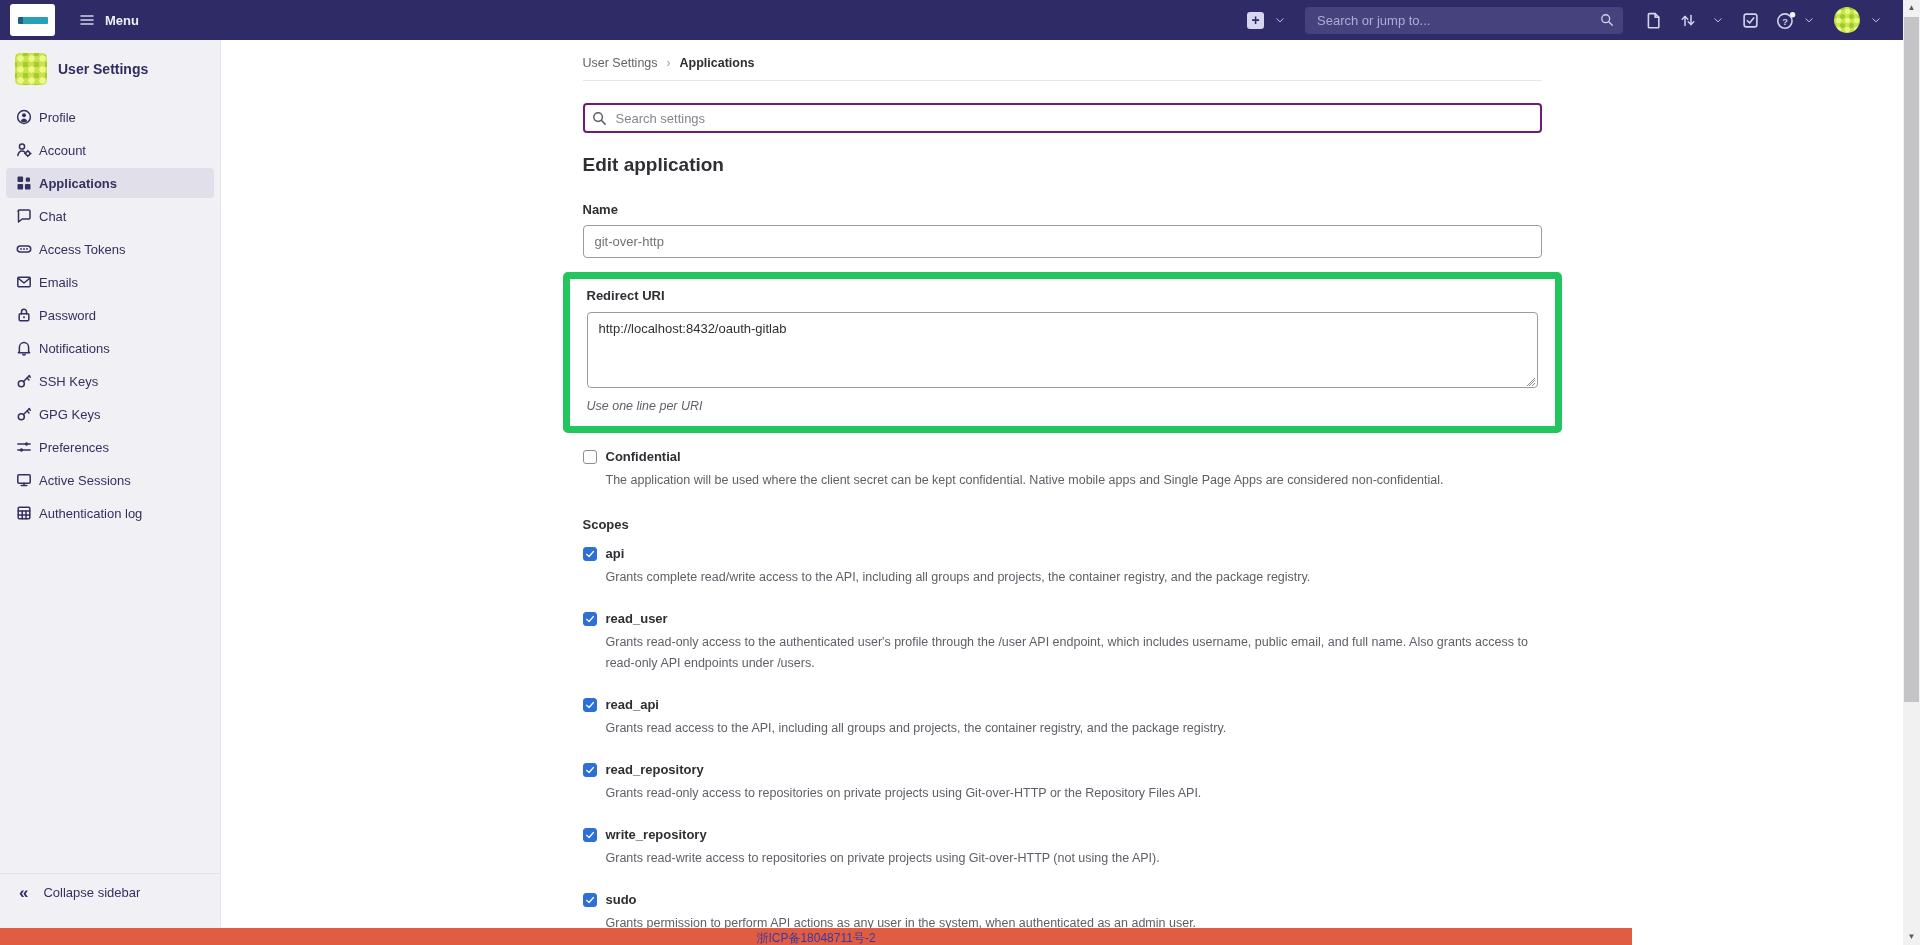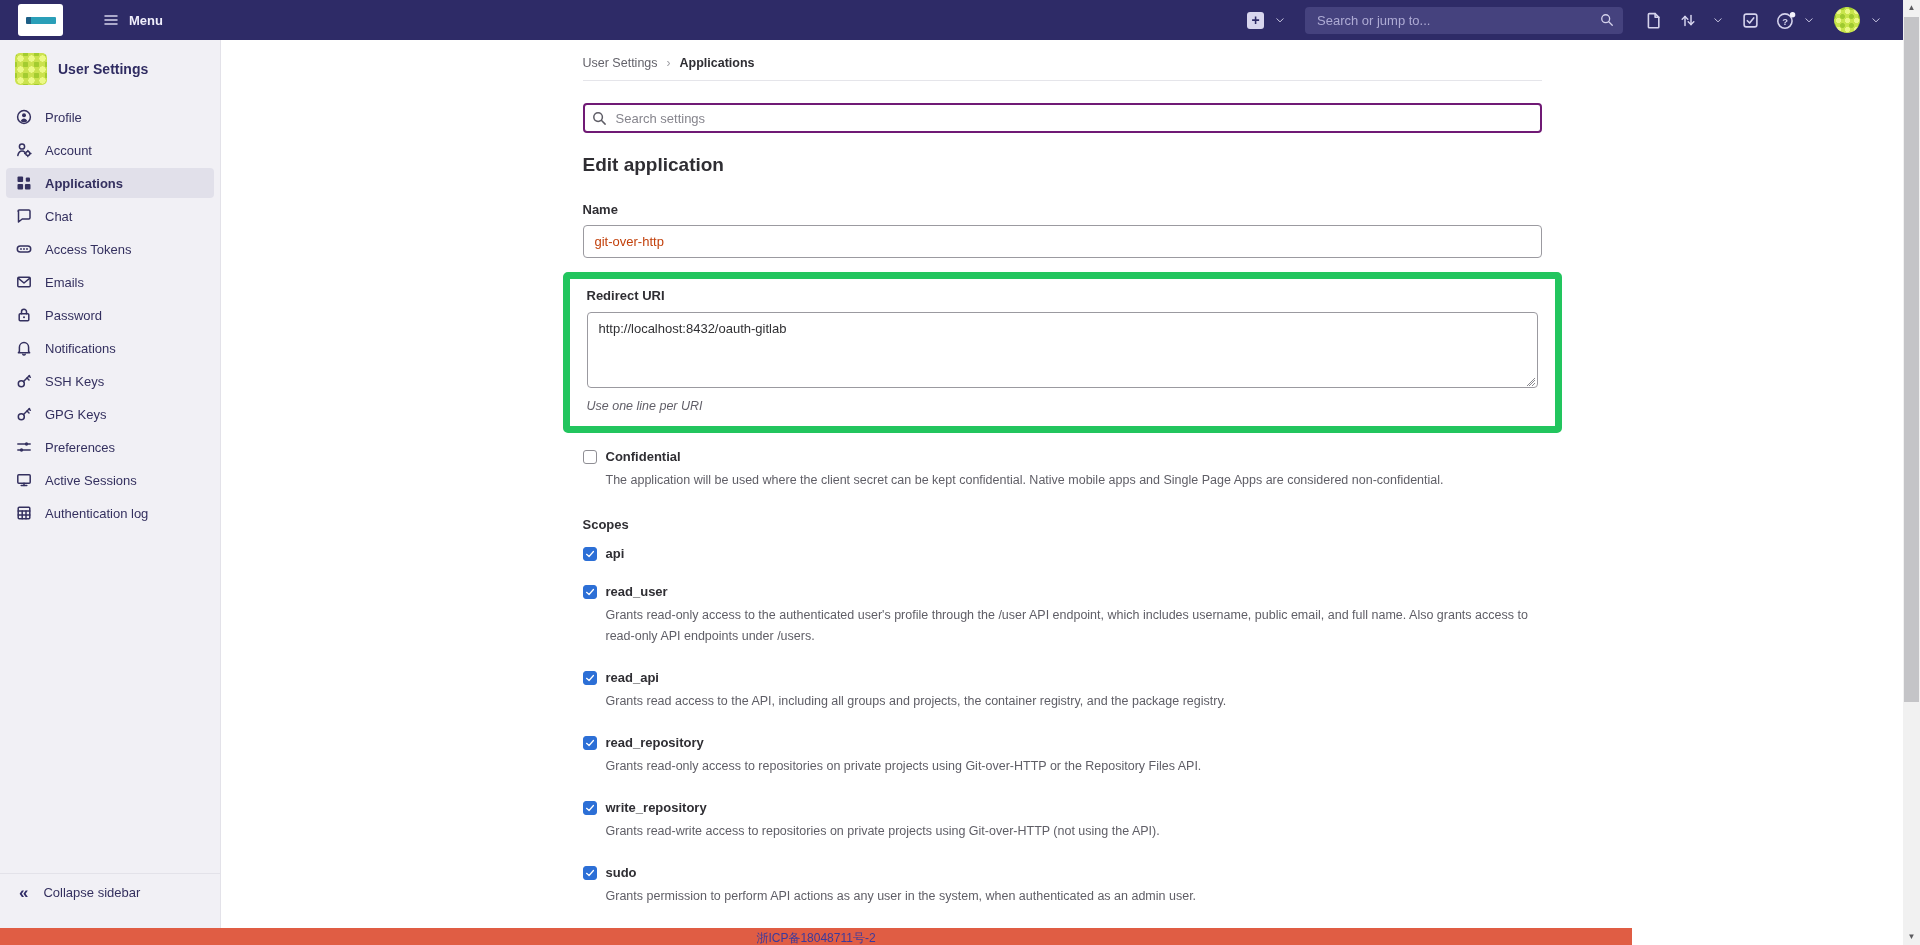--- a/index.html
+++ b/index.html
@@ -2,21 +2,21 @@
 <html><head>
 <meta charset="utf-8">
 <style>
   * { margin:0; padding:0; box-sizing:border-box; }
   html,body { width:1920px; height:945px; overflow:hidden; background:#fff;
               font-family:"Liberation Sans", sans-serif; }
 
   
   .navbar { position:absolute; top:0; left:0; width:1903px; height:40px;
             background:#2e2b67; display:flex; align-items:center; }
-  .nav-left { display:flex; align-items:center; gap:40px; padding-left:18px; }
+  .nav-left { display:flex; align-items:center; gap:24px; padding-left:10px; }
   .logo-box { width:45px; height:32px; background:#fff; border-radius:3px;
               display:flex; align-items:center; justify-content:center; }
   .logo-mark { width:30px; height:7px;
                background:linear-gradient(90deg,#1d5f86 0 18%,#2a9fb8 18% 100%);
                border-radius:1px; }
   .menu-btn { display:flex; align-items:center; gap:10px; color:#efeefb;
               font-size:13px; font-weight:bold; cursor:pointer; }
   .nav-right { margin-left:auto; display:flex; align-items:center; gap:11px;
                padding-right:22px; }
   .icon-stroke { stroke:#d5d3ec; fill:none; stroke-width:1.5; stroke-linecap:round; stroke-linejoin:round; }
@@ -45,21 +45,21 @@
 
   
   .sidebar { position:absolute; top:40px; left:0; width:221px; height:888px;
              background:#f1f0f5; border-right:1px solid #e3e2e9; }
   .sb-header { display:flex; align-items:center; gap:11px; padding:13px 15px 14px; }
   .sb-avatar { width:32px; height:32px; border-radius:5px; background-color:#cbe24e;
                background-image:radial-gradient(#ecf986 3px, transparent 3.3px),
                                 radial-gradient(#a3cc30 2.8px, transparent 3px);
                background-size:11px 11px, 11px 11px; background-position:0 0, 5px 6px; }
   .sb-title { font-size:14px; font-weight:bold; color:#302c62; }
-  .sb-item { display:flex; align-items:center; gap:13px; height:30px; margin:3px 6px;
+  .sb-item { display:flex; align-items:center; gap:7px; height:30px; margin:3px 6px;
              padding:0 10px; border-radius:4px; color:#34305f; font-size:13px;
              cursor:pointer; text-decoration:none; }
   .sb-item.active { background:#e1e0ea; font-weight:bold; }
   .sb-item svg { flex:0 0 auto; stroke:#34305f; fill:none; stroke-width:1.5;
                  stroke-linecap:round; stroke-linejoin:round; }
   .sb-item svg .fil { fill:#34305f; stroke:none; }
   .collapse-row { position:absolute; bottom:17px; left:0; width:220px; height:38px;
                   border-top:1px solid #e3e2e9; display:flex; align-items:center;
                   gap:15px; padding:0 19px; color:#34305f; font-size:13px; cursor:pointer;
                   background:#f1f0f5; }
@@ -79,21 +79,21 @@
   .search-settings { width:100%; height:30px; border:2px solid #701a75; border-radius:4px;
                      font-size:13px; color:#ec4899; padding:0 10px 0 31px; outline:none; }
   .search-settings::placeholder { color:#86858d; }
   .search-wrap svg { position:absolute; left:9px; top:8px; stroke:#5e5d66; fill:none;
                      stroke-width:1.6; stroke-linecap:round; }
 
   h1.page-title { margin-top:21px; font-size:19px; font-weight:bold; color:#2f2e33; }
 
   .field-label { display:block; margin-top:26px; font-size:13px; font-weight:bold; color:#2f2e33; }
   .text-input { width:100%; height:33px; margin-top:8px; border:1px solid #9b9aa0;
-                border-radius:4px; font-size:13px; color:#c2410c; padding:0 11px; outline:none;
+                border-radius:4px; font-size:13px; color:#737373; padding:0 11px; outline:none;
                 font-family:"Liberation Sans", sans-serif; }
 
   .highlight-box { margin:14px -20px 0; border:7px solid #22c55e; border-radius:5px;
                    padding:9px 17px 3px; }
   .highlight-box .field-label { margin-top:0; }
   textarea.uri-area { width:100%; height:76px; margin-top:9px; border:1px solid #9b9aa0;
                       border-radius:4px; font-size:13px; color:#303033; padding:8px 11px;
                       resize:none; outline:none; font-family:"Liberation Sans", sans-serif;
                       position:relative; }
   .ta-wrap { position:relative; }
@@ -378,20 +378,21 @@
 
     <div class="scope-group">
       <div class="check-row">
         <span class="checkbox checked">
           <svg width="10" height="10" viewBox="0 0 16 16">
               <polyline points="2.5,8.5 6.5,12 13.5,4"></polyline>
             </svg>
         </span>
         <span class="check-label">api</span>
       </div>
+      <div class="check-desc">Grants complete read/write access to the API, including all groups and projects, the container registry, and the package registry.</div>
     </div>
 
     <div class="scope-group">
       <div class="check-row">
         <span class="checkbox checked">
           <svg width="10" height="10" viewBox="0 0 16 16">
               <polyline points="2.5,8.5 6.5,12 13.5,4"></polyline>
             </svg>
         </span>
         <span class="check-label">read_user</span>

